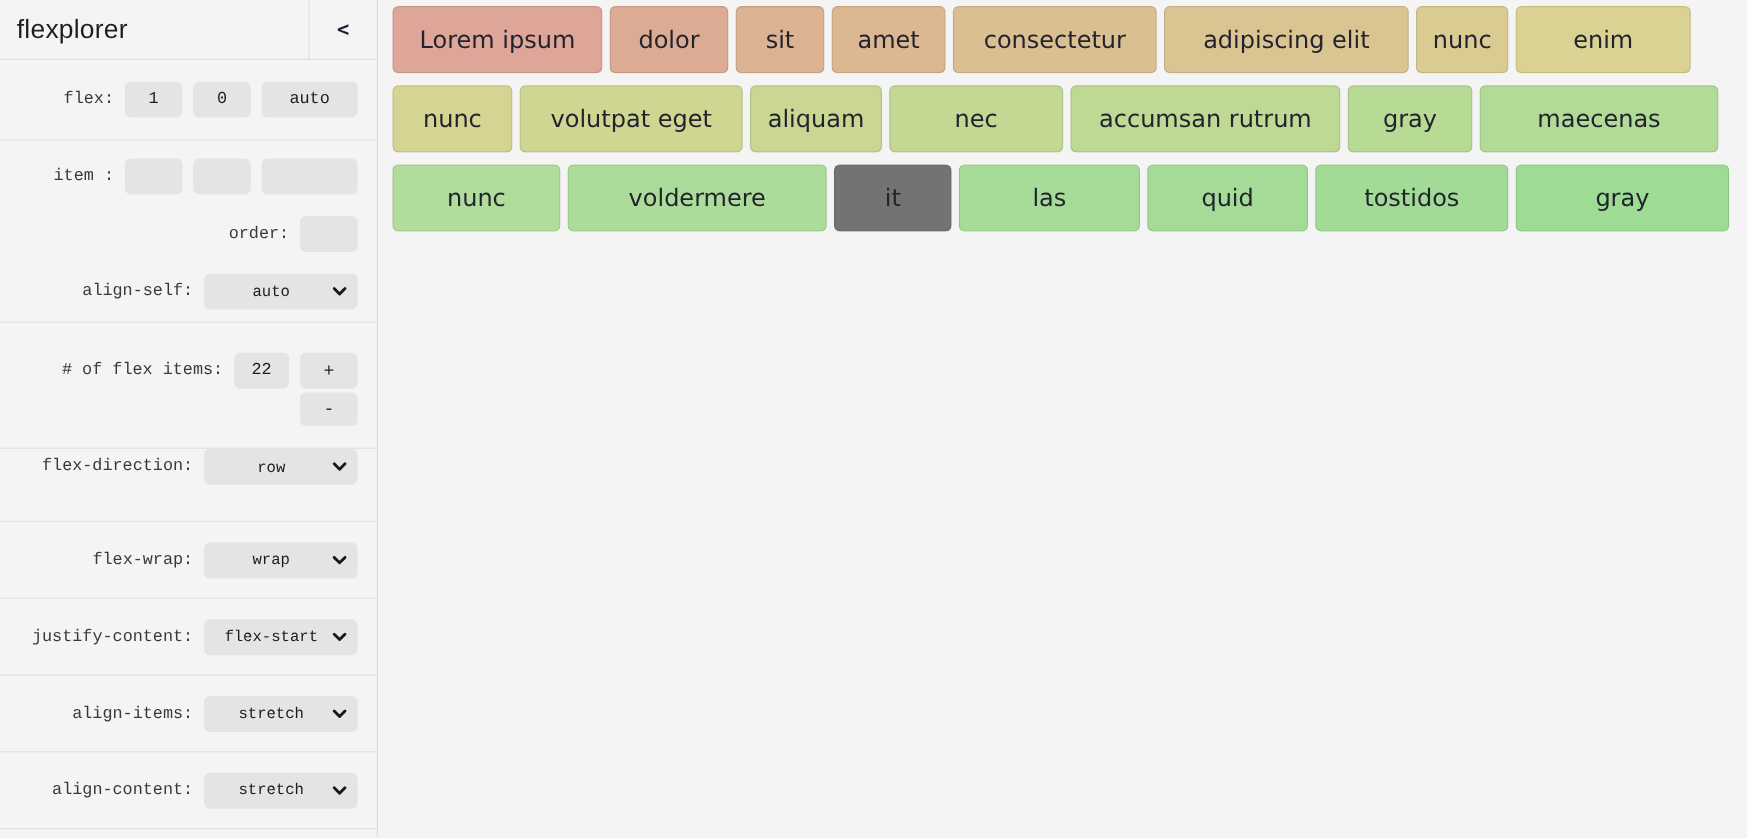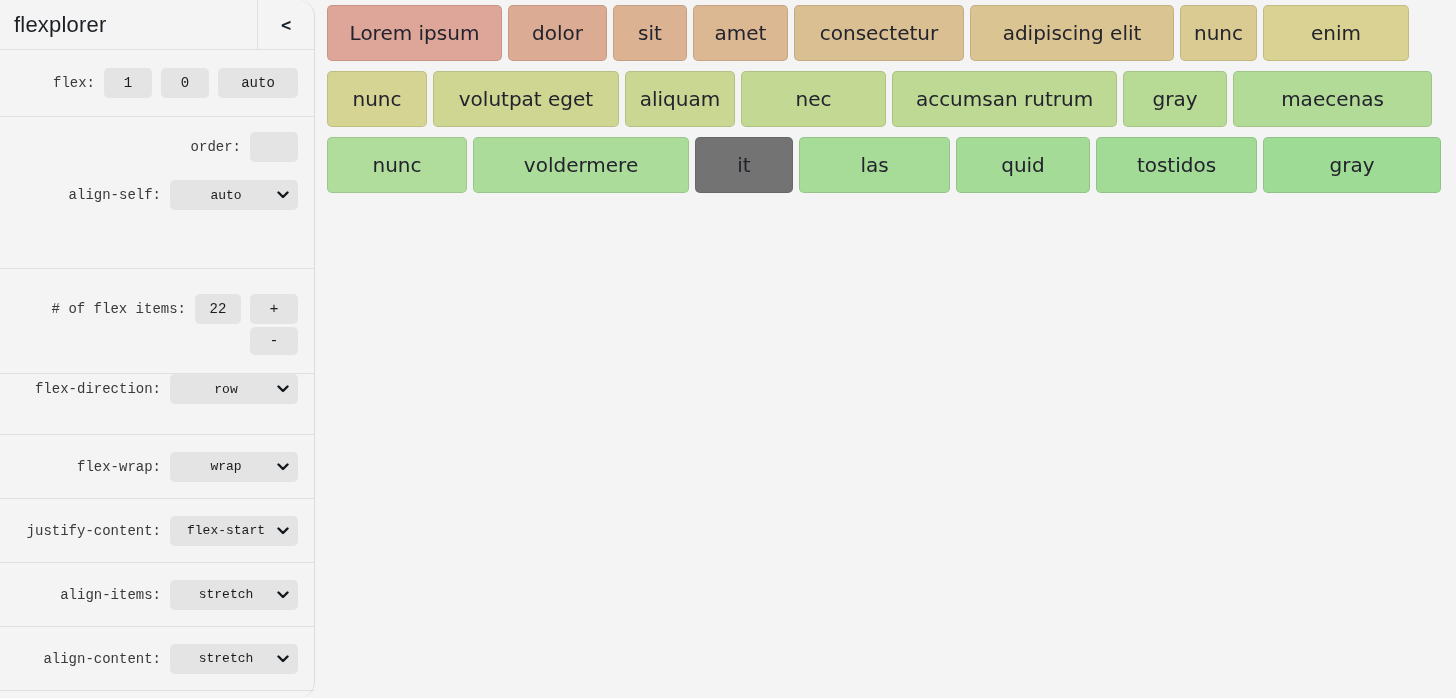--- a/index.html
+++ b/index.html
@@ -6,21 +6,21 @@
   html,body { width:1456px; height:698px; overflow:hidden; }
   body {
     background:#f4f4f4;
     font-family:"Liberation Sans", sans-serif;
     position:relative;
   }
 
   
   .sidebar {
     position:absolute; left:0; top:0; width:315px; height:698px;
-    background:#f4f4f4; border-right:1px solid #ddd;border-radius:16px;
+    background:#f4f4f4; border-right:1px solid #ddd;
   }
   .sb-header {
     height:50px; border-bottom:1px solid #e0e0e0;
     display:flex; align-items:center; position:relative;
   }
   .app-title {
     font-size:22px; font-weight:400; color:#1c2025; padding-left:14px;
     font-family:"Liberation Sans", sans-serif; letter-spacing:0.2px;
   }
   .collapse-btn {
@@ -101,20 +101,26 @@
   <section class="sb-section sec-flex">
     <div class="row">
       <span class="sb-label">flex:</span>
       <input class="ctl w48" value="1" style="">
       <input class="ctl w48" value="0" style="">
       <input class="ctl w80" value="auto" style="">
     </div>
   </section>
 
   <section class="sb-section sec-item">
+    <div class="row">
+      <span class="sb-label">item :</span>
+      <input class="ctl w48" value="" style="">
+      <input class="ctl w48" value="" style="">
+      <input class="ctl w80" value="" style="">
+    </div>
     <div class="row">
       <span class="sb-label">order:</span>
       <input class="ctl w48" value="" style="">
     </div>
     <div class="row">
       <span class="sb-label">align-self:</span>
       <span class="select-wrap">
         <select class="ctl w128">
           <option>auto</option>
         </select>

